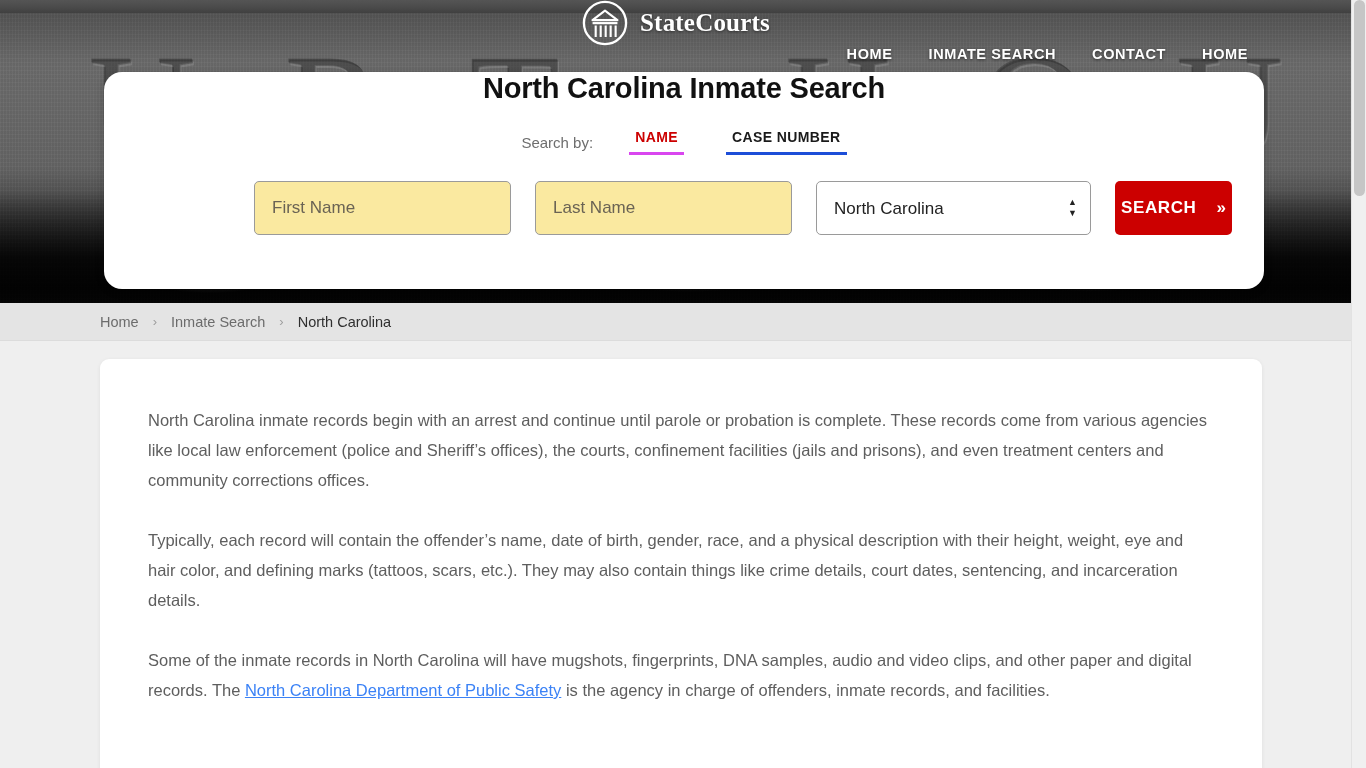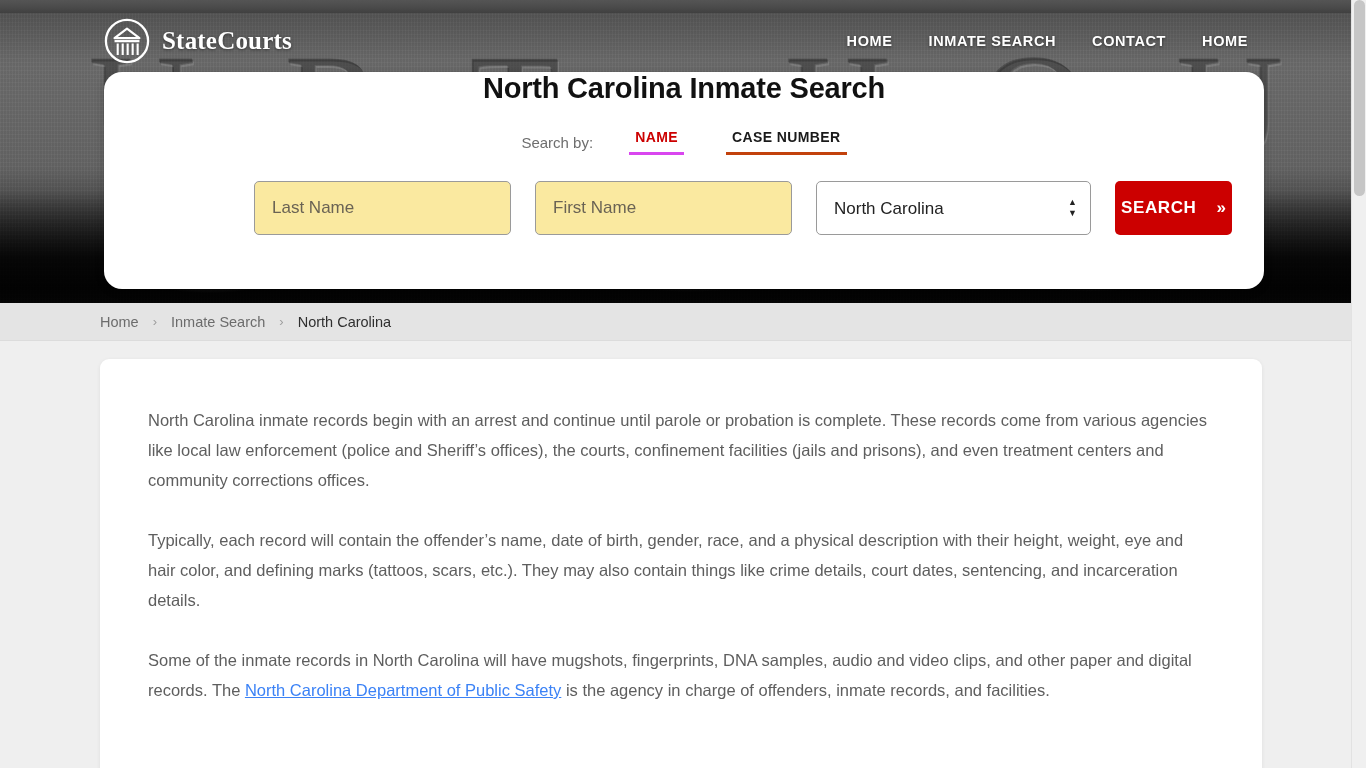--- a/index.html
+++ b/index.html
@@ -66,20 +66,21 @@
     pointer-events: none;
   }
 
   
   .nav {
     position: absolute; left: 0; right: 0; top: 0;
     height: 81px;
     display: flex; align-items: center;
     padding: 0 118px 0 104px;
     z-index: 6;
+    flex-direction: column;
   }
   .brand { display: flex; align-items: center; gap: 12px; text-decoration: none; }
   .brand-mark { width: 46px; height: 46px; display: block; }
   .brand-name {
     color: #fff;
     font-family: "Liberation Serif", serif;
     font-size: 25px;
     font-weight: 700;
     letter-spacing: .2px;
     text-shadow: 0 1px 3px rgba(0,0,0,.5);
@@ -119,21 +120,21 @@
   }
   .searchby-label {
     font-size: 15px; color: #6e6e6e; padding-bottom: 4px; margin-right: 36px;
   }
   .tab {
     font-size: 14px; font-weight: 700; letter-spacing: .4px;
     padding-bottom: 7px; cursor: pointer; background: none; border: 0;
     font-family: "Liberation Sans", sans-serif;
   }
   .tab-name { color: #cc0000; border-bottom: 3px solid #d946ef; margin-right: 42px; }
-  .tab-case { color: #1a1a1a; border-bottom: 3px solid #c2410c; }
+  .tab-case { color: #1a1a1a; border-bottom: 3px solid #1d4ed8; }
 
   .form-row {
     display: flex; align-items: center;
     padding: 0 150px; margin-top: 26px; gap: 24px;
   }
   .field {
     width: 275px; height: 54px;
     background: #fae9a0;
     border: 1px solid #9a9a9a;
     border-radius: 5px;
@@ -263,22 +264,22 @@
   <div class="search-card">
     <h1 class="search-title">North Carolina Inmate Search</h1>
 
     <div class="searchby-row">
       <span class="searchby-label">Search by:</span>
       <button class="tab tab-name">NAME</button>
       <button class="tab tab-case">CASE NUMBER</button>
     </div>
 
     <div class="form-row">
+      <input class="field" type="text" placeholder="First Name" style="">
       <input class="field" type="text" placeholder="Last Name" style="">
-      <input class="field" type="text" placeholder="First Name" style="">
       <div class="select-wrap">
         <select class="state-select">
           <option>North Carolina</option>
         </select>
         <span class="select-stepper">
           <span>▲</span>
             <span>▼</span>
         </span>
       </div>
       <button class="search-btn">

